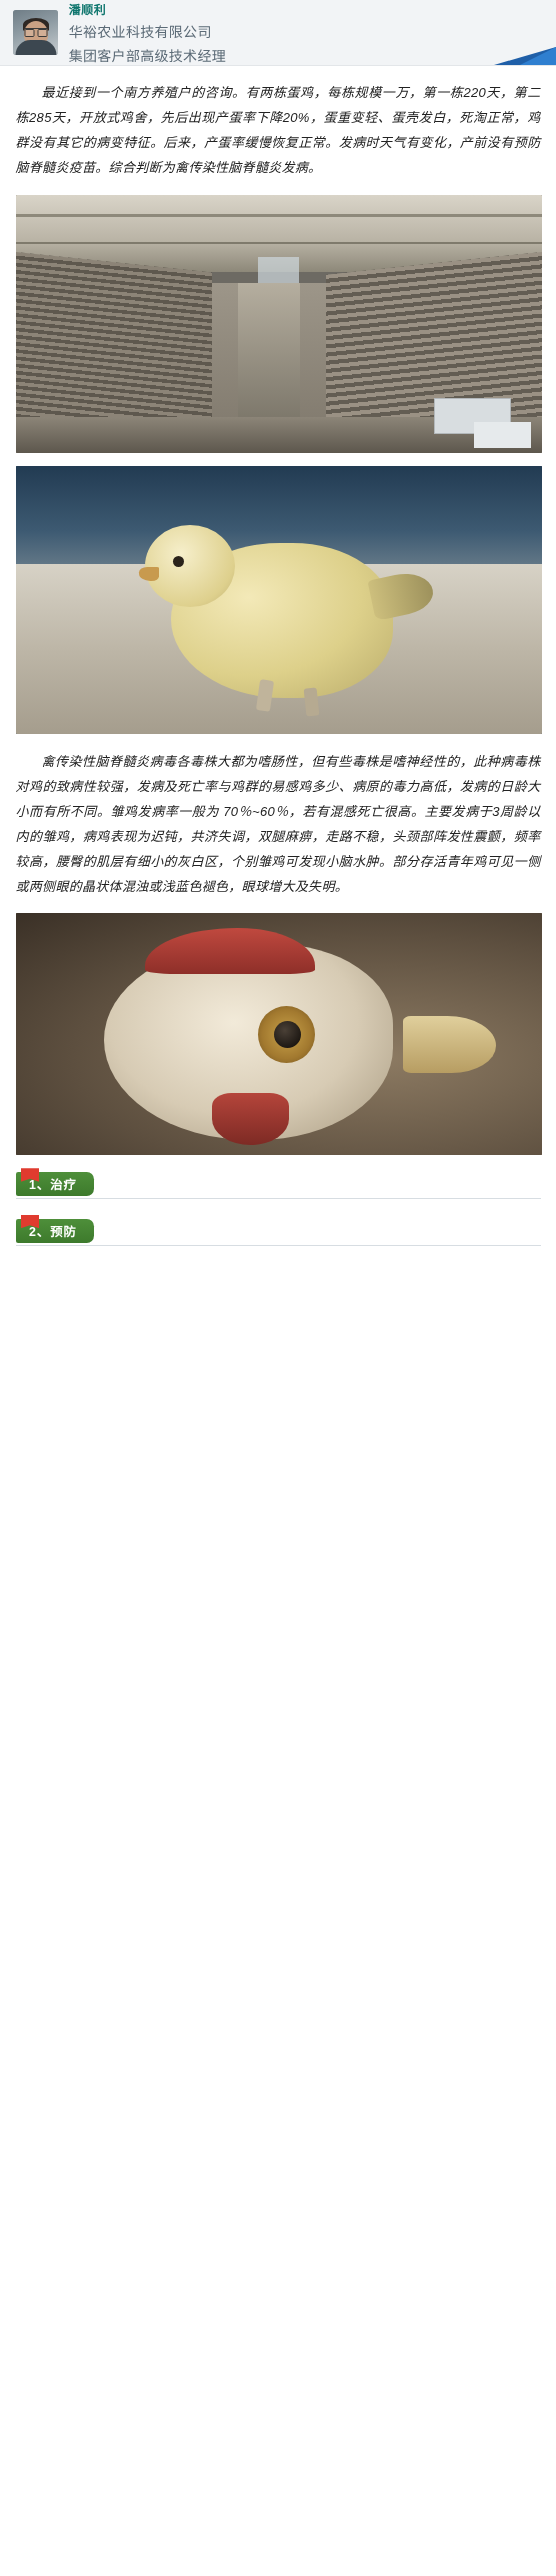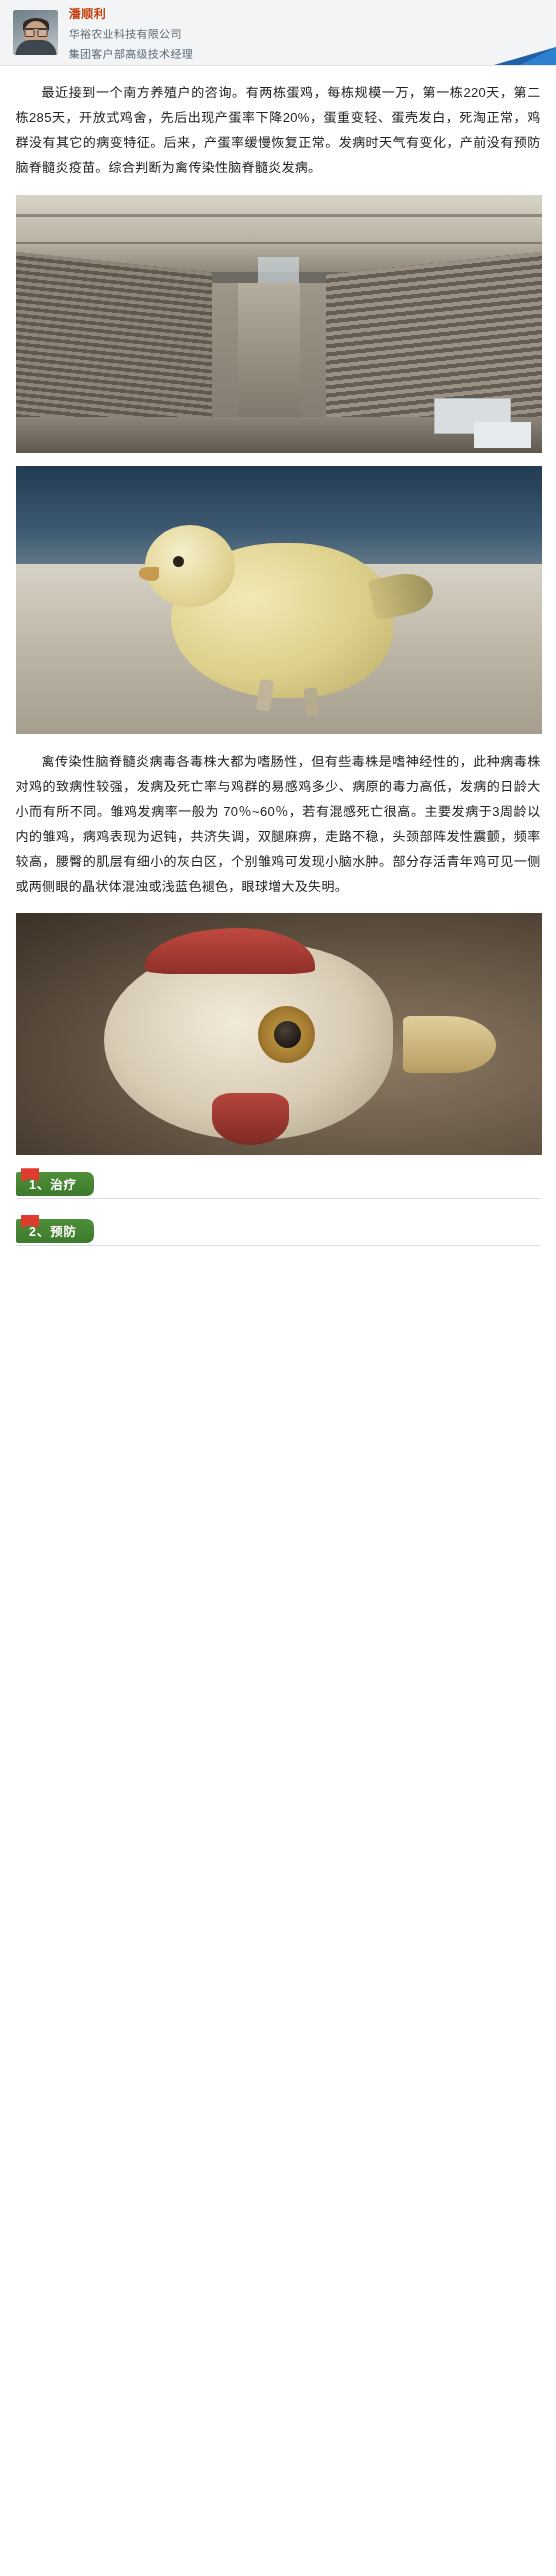--- a/index.html
+++ b/index.html
@@ -85,26 +85,26 @@
   }
   .author-meta {
     margin-left: 10.3px;
     display: flex;
     flex-direction: column;
     justify-content: center;
     gap: 3.6px;
   }
   .author-name {
     font-size: 12px;
-    color: #c2410c;
+    color: #0f766e;
     font-weight: bold;
     letter-spacing: 0.5px;
   }
   .author-company, .author-title {
-    font-size: 11px;
+    font-size: 14px;
     color: #5c6b77;
     letter-spacing: 0.3px;
   }
   .header-ribbon {
     position: absolute;
     right: 0;
     bottom: 0;
     width: 0; height: 0;
     border-left: 62px solid transparent;
     border-bottom: 18.5px solid #1f5fa8;
@@ -112,21 +112,21 @@
   .header-ribbon2 {
     position: absolute;
     right: 0;
     bottom: 0;
     width: 0; height: 0;
     border-left: 36px solid transparent;
     border-bottom: 18.5px solid #2f7fd0;
   }
 
   
-  .content { padding: 0 15.5px; }
+  .content { padding: 0 15.5px; font-style: italic; }
   p.para {
     font-size: 13px;
     line-height: 25px;
     color: #222222;
     margin: 14.4px 0 14.4px 0;
     text-align: justify;
     text-indent: 26px;
     letter-spacing: 0.3px;
   }
 

